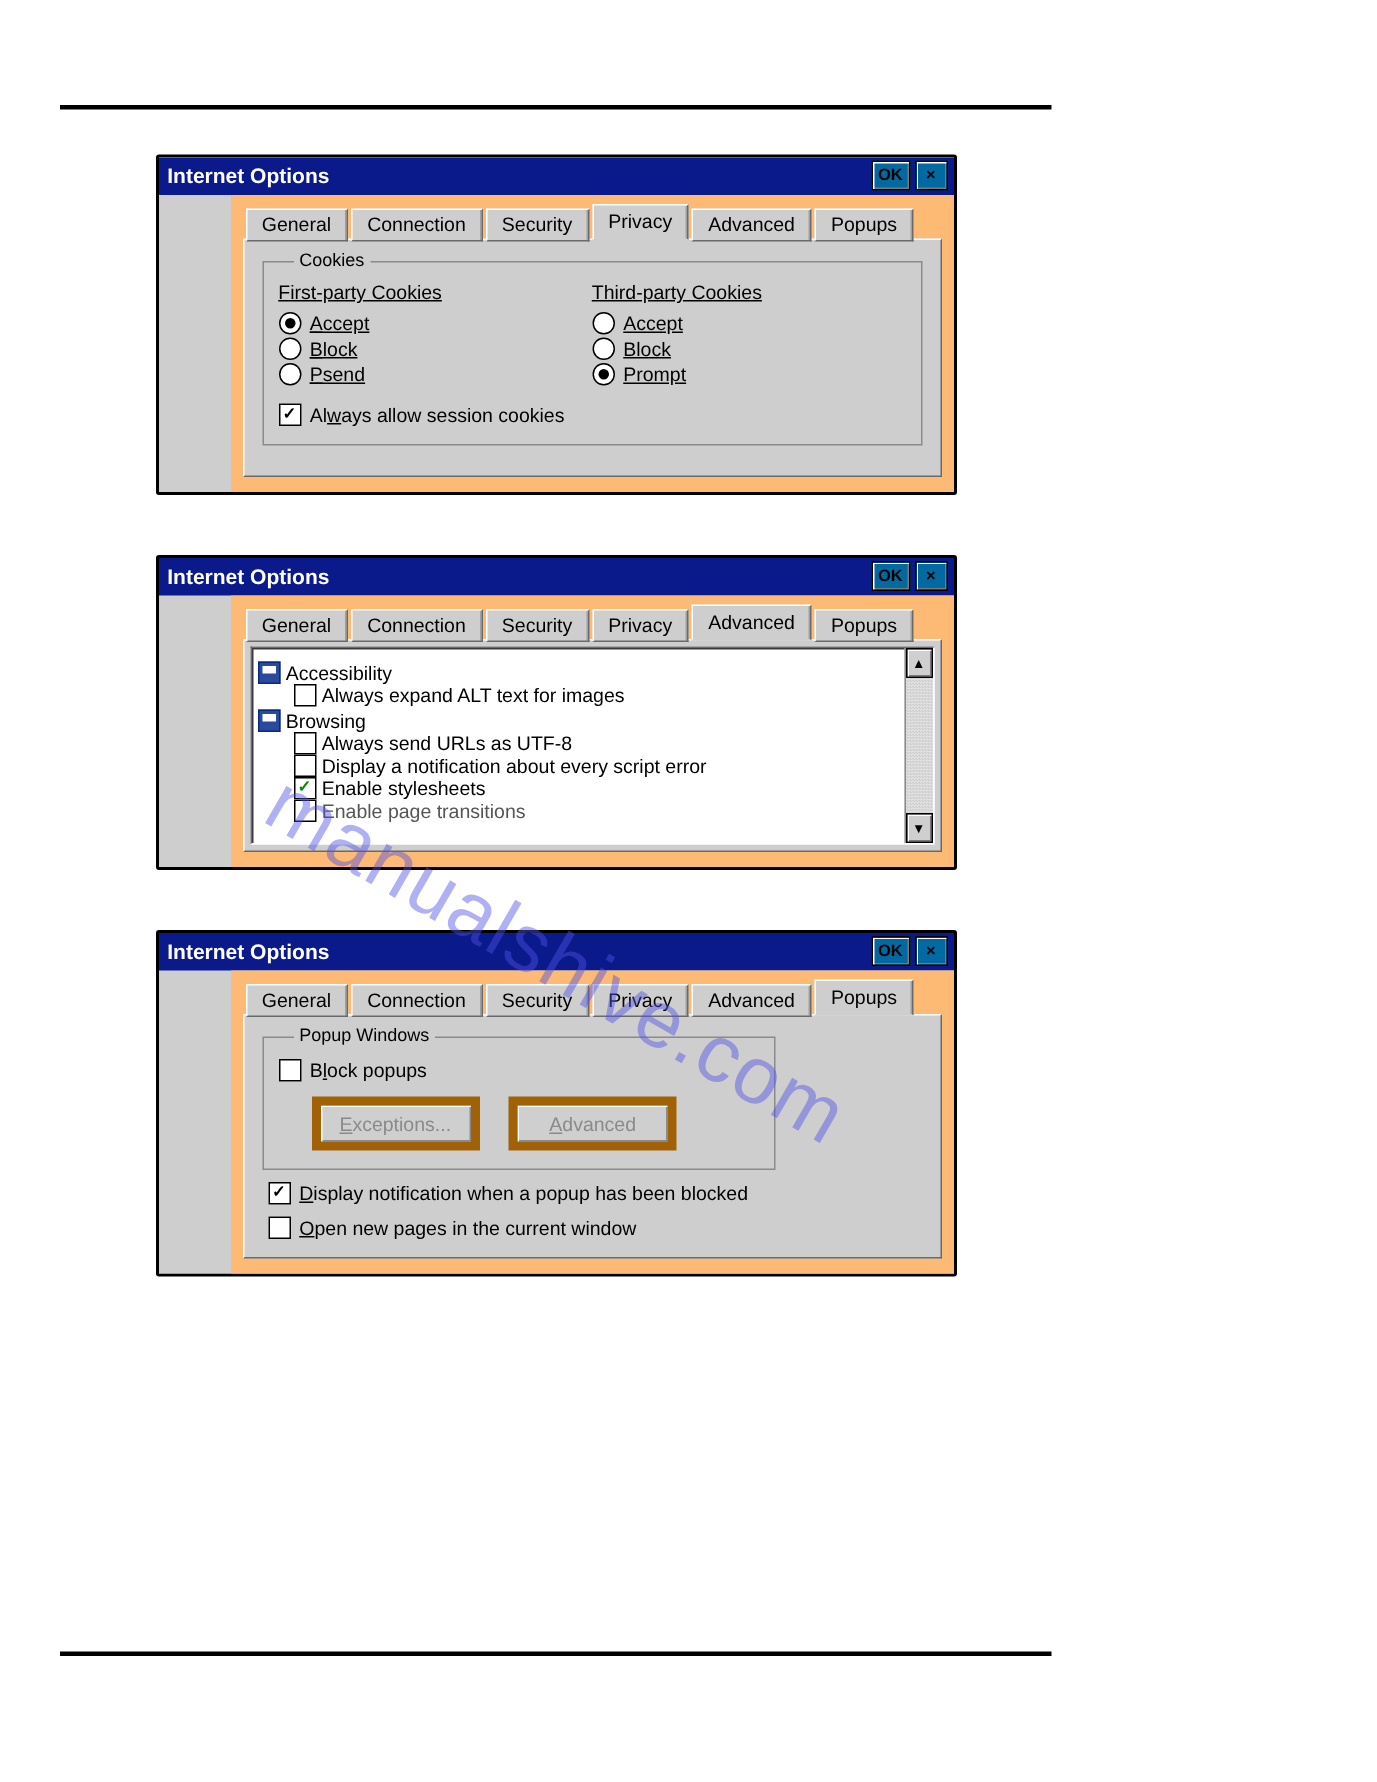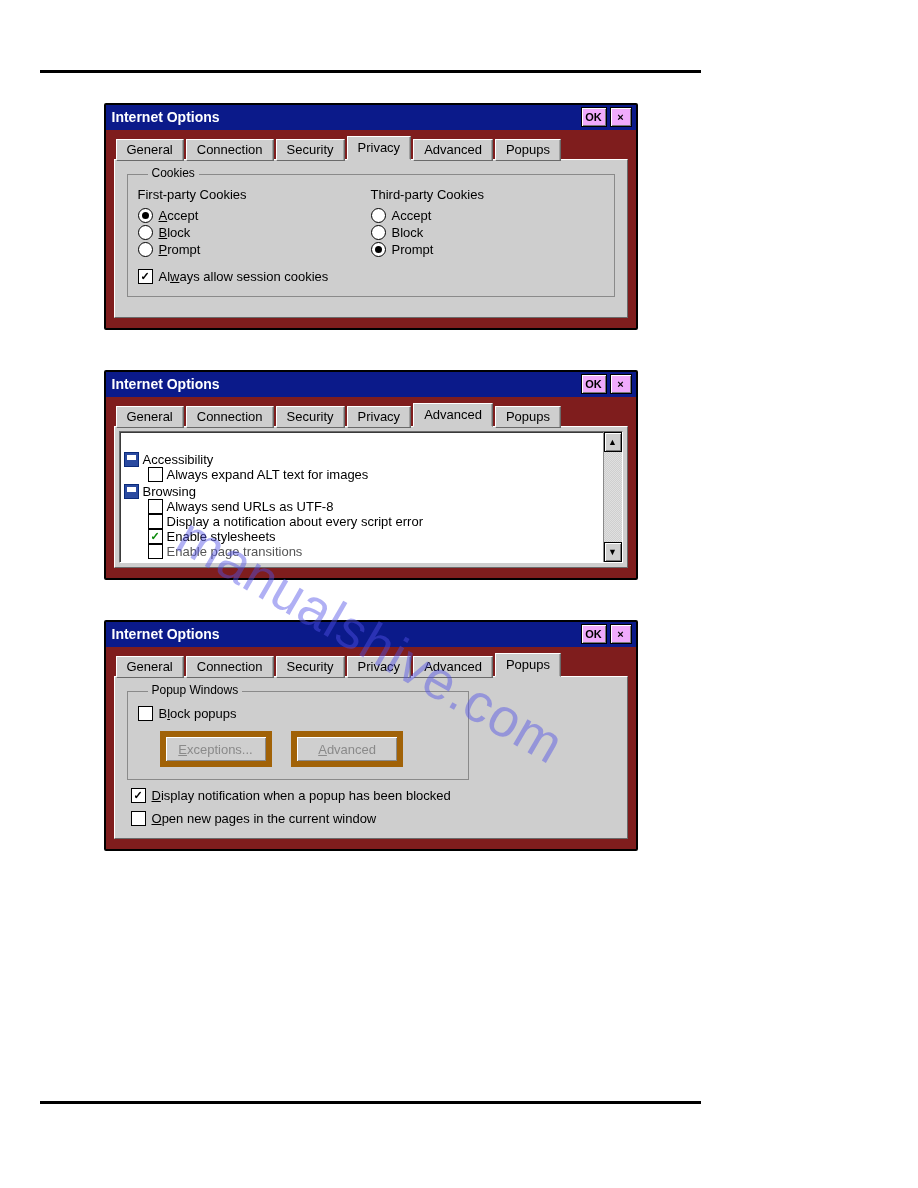--- a/index.html
+++ b/index.html
@@ -46,32 +46,33 @@
   .titlebar .title {
     flex: 1;
   }
   .tb-btn {
     display: inline-flex;
     align-items: center;
     justify-content: center;
     width: 24px;
     height: 18px;
     margin-left: 3px;
-    background: #f0abfc;
+    background: #0369a1;
     color: #000;
     font-weight: bold;
     font-size: 11px;
     border: 1px solid #000;
     box-shadow: inset 1px 1px 0 #fff, inset -1px -1px 0 #7a7a7a;
     cursor: pointer;
   }
   .tb-btn.close { width: 20px; }
   .client {
-    background: #7f1d1d;
+    background: #fdba74;
     padding: 6px 8px 10px 8px;
+    margin-left: 48px;
   }
   
   .tabs {
     display: flex;
     align-items: flex-end;
     margin-bottom: -1px;
     padding-left: 2px;
   }
   .tab {
     padding: 2px 10px 3px 10px;
@@ -113,20 +114,21 @@
   .groupbox .legend {
     position: absolute;
     top: -9px;
     left: 20px;
     background: #cecece;
     padding: 0 4px;
     font-size: 12px;
   }
   .cols {
     display: flex;
+    text-decoration: underline;
   }
   .col {
     flex: 1;
   }
   .col-head {
     margin-bottom: 6px;
     font-size: 13px;
   }
   .radio-row, .check-row {
     display: flex;
@@ -181,21 +183,21 @@
     border-left-color: #6a6a6a;
     border-right-color: #fff;
     border-bottom-color: #fff;
     box-shadow: inset 1px 1px 0 #3a3a3a;
     height: 130px;
     display: flex;
     overflow: hidden;
   }
   .listcontent {
     flex: 1;
-    padding: 18px 4px;
+    padding: 7px 4px;
     overflow: hidden;
   }
   .scrollbar {
     width: 18px;
     background: #cecece;
     border-left: 1px solid #8a8a8a;
     display: flex;
     flex-direction: column;
   }
   .sb-btn {
@@ -307,21 +309,21 @@
                 <div class="radio-row">
                   <span class="radio checked"></span>
                   <span><span class="u">A</span><span>ccept</span></span>
                 </div>
                 <div class="radio-row">
                   <span class="radio"></span>
                   <span><span class="u">B</span><span>lock</span></span>
                 </div>
                 <div class="radio-row">
                   <span class="radio"></span>
-                  <span><span class="u">P</span><span>rompt</span></span>
+                  <span><span class="u">P</span><span>send</span></span>
                 </div>
               </div>
               <div class="col">
                 <div class="col-head">Third-party Cookies</div>
                 <div class="radio-row">
                   <span class="radio"></span>
                   <span>Accept</span>
                 </div>
                 <div class="radio-row">
                   <span class="radio"></span>

